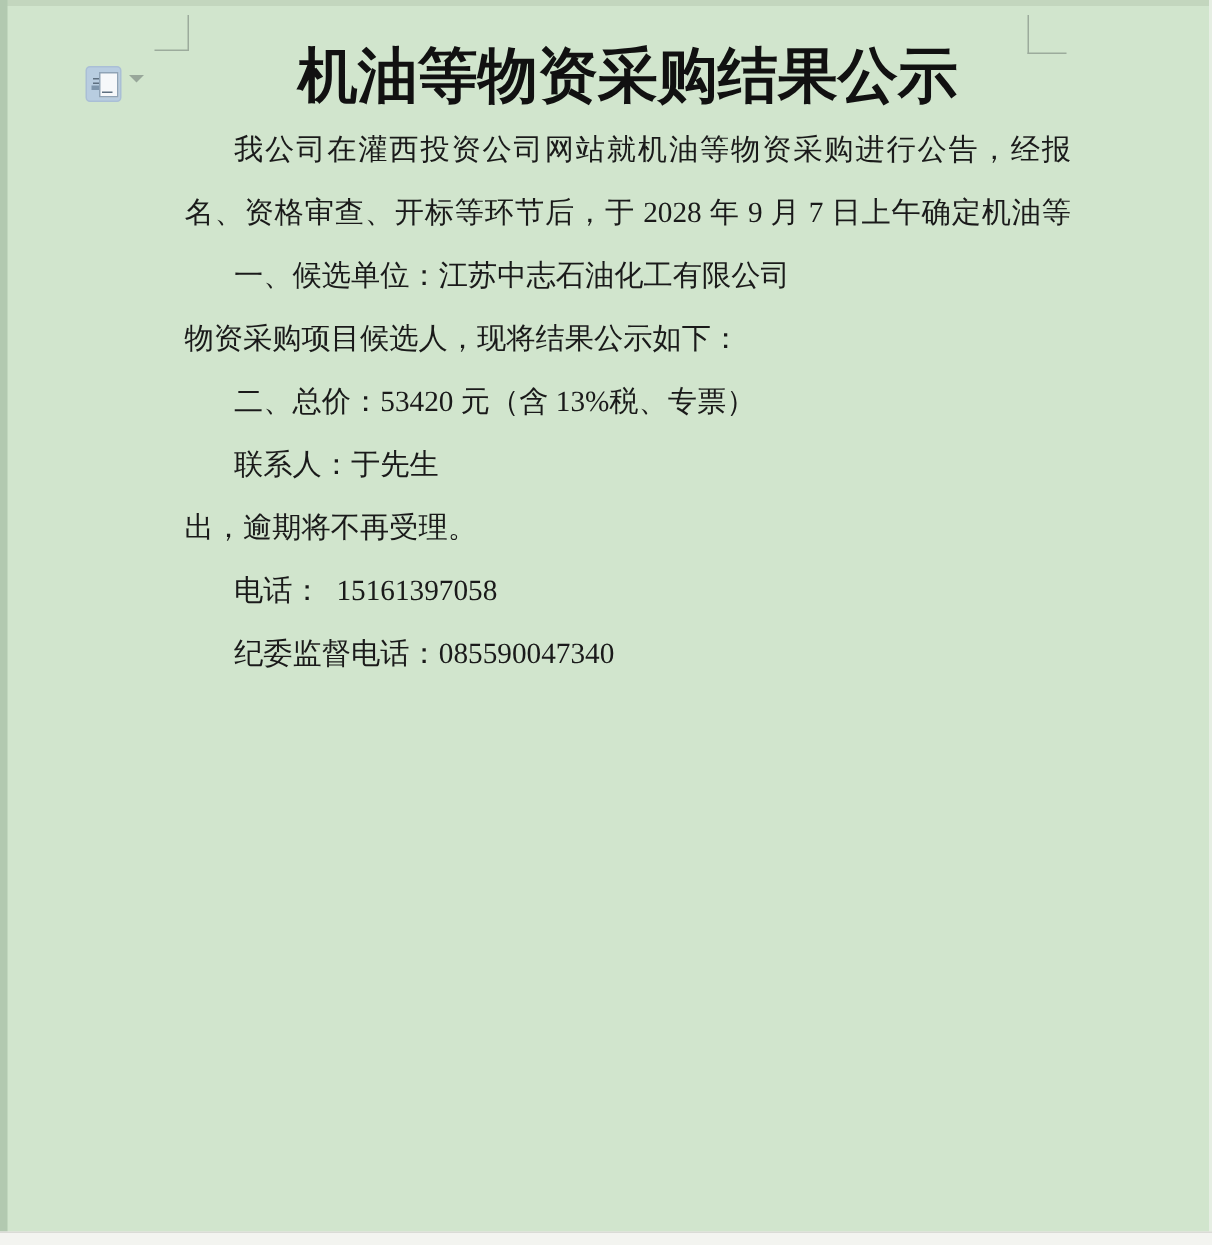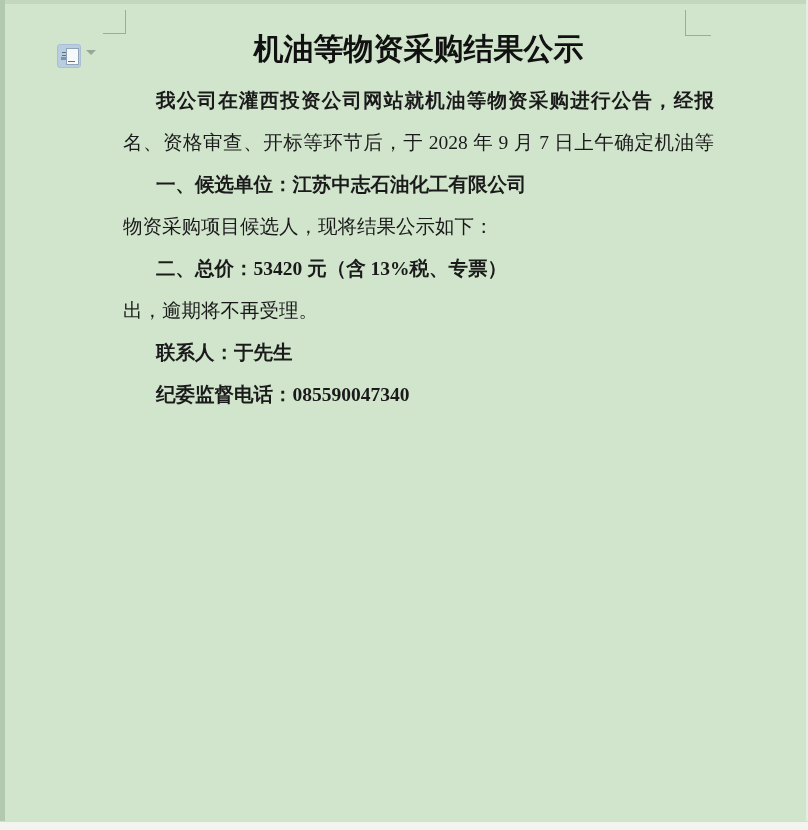--- a/index.html
+++ b/index.html
@@ -30,24 +30,24 @@
   .paste-btn .ln{position:absolute;height:1px;background:#5d6f80;}
   .ln1{left:4px;top:7px;width:9px;}
   .ln2{left:4px;top:10px;width:12px;}
   .ln3{left:10px;top:16px;width:7px;}
   .paste-btn .bar{position:absolute;left:3px;top:12px;width:13px;height:3px;background:#7d95ac;}
   .paste-arrow{position:absolute;left:86px;top:50px;width:0;height:0;z-index:4;cursor:pointer;
     border-left:5px solid transparent;border-right:5px solid transparent;border-top:5px solid #98a79a;}
 
   
   .doc{position:absolute;left:123px;top:28px;width:591px;color:#1a1a1a;z-index:3;}
-  .doc-title{height:48px;line-height:46px;font-size:30px;font-weight:700;
-    text-align:center;margin:0 0 4px 0;color:#111;font-family:Liberation Mono, monospace;}
+  .doc-title{height:48px;line-height:46px;font-size:40px;font-weight:700;
+    text-align:center;margin:0 0 4px 0;color:#111;}
   .line{height:42px;line-height:42px;font-size:19.5px;white-space:pre;}
-  .indent{padding-left:33px;font-weight:bold;}
+  .indent{padding-left:33px;}
   .jboth{white-space:normal;text-align:justify;text-align-last:justify;}
 </style>
 </head>
 <body>
 
 <div class="edge edge-top"></div>
 <div class="edge edge-left"></div>
 <div class="edge edge-right"></div>
 <div class="edge edge-bottom"></div>
 
@@ -63,16 +63,17 @@
 </div>
 <div class="paste-arrow"></div>
 
 <div class="doc">
   <h1 class="doc-title">机油等物资采购结果公示</h1>
   <div class="line indent jboth">我公司在灌西投资公司网站就机油等物资采购进行公告，经报</div>
   <div class="line jboth">名、资格审查、开标等环节后，于 2028 年 9 月 7 日上午确定机油等</div>
   <div class="line indent">一、候选单位：江苏中志石油化工有限公司</div>
   <div class="line">物资采购项目候选人，现将结果公示如下：</div>
   <div class="line indent">二、总价：53420 元（含 13%税、专票）</div>
+  <div class="line indent">联系人：于先生</div>
   <div class="line">出，逾期将不再受理。</div>
-  <div class="line indent">联系人：于先生</div>
+  <div class="line indent">电话：  15161397058</div>
   <div class="line indent">纪委监督电话：085590047340</div>
 </div>
 
 </body></html>

